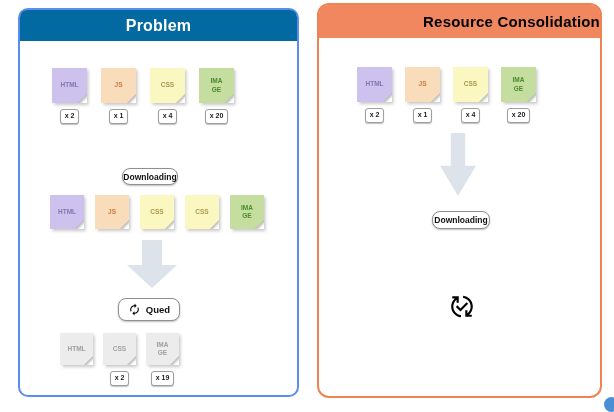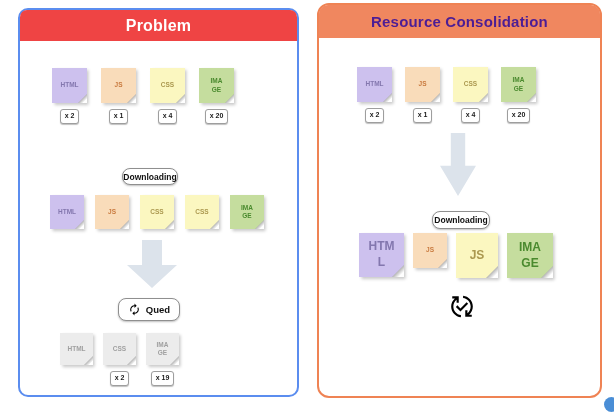--- a/index.html
+++ b/index.html
@@ -8,21 +8,21 @@
          font-family:"Liberation Sans", sans-serif; }
 
   .panel { position:absolute; background:#fff; border:2px solid #ccc; }
   .panel-left  { left:18px; top:8px;  width:281px; height:389px; border-radius:10px; }
   .panel-right { left:317px; top:3px; width:285px; height:395px; border-radius:12px; }
 
   .panel-header { position:absolute; top:0; left:0; right:0;
                   display:flex; align-items:center; justify-content:center;
                   font-weight:bold; color:#ffffff; letter-spacing:0.2px; }
   .panel-left  .panel-header { height:31px; border-radius:7px 7px 0 0; font-size:16px; }
-  .panel-right .panel-header { height:33px; border-radius:9px 9px 0 0; font-size:15px; color:#4c1d95; }
+  .panel-right .panel-header { height:33px; border-radius:9px 9px 0 0; font-size:15px; color:#000000;justify-content:flex-end; }
 
   .row { position:absolute; display:flex; }
   .col { display:flex; flex-direction:column; align-items:center; gap:6px; }
 
   .note { position:relative; display:flex; align-items:center; justify-content:center;
           box-shadow:1.5px 2px 3px rgba(0,0,0,0.22); }
   .note .lbl { white-space:pre-line; text-align:center; font-weight:bold; line-height:1.3; }
   .fold { position:absolute; right:0; bottom:0; width:9px; height:9px;
           background:linear-gradient(135deg, #9f9f9f 42%, #ffffff 78%);
           clip-path:polygon(100% 0, 100% 100%, 0 100%); }
@@ -61,21 +61,21 @@
   .sync-badge { position:absolute; left:130px; top:288px; width:26px; height:27px; color:#000; }
   .sync-badge svg { width:26px; height:27px; display:block; }
 
   .blue-dot { position:absolute; left:604px; top:397px; width:15px; height:15px;
               border-radius:50%; background:#4a8ed6; }
 </style>
 </head>
 <body>
 
 <div class="panel panel-left" style="border-color: rgb(91, 141, 239);">
-  <div class="panel-header" style="background-color: #ef4444;">
+  <div class="panel-header" style="background-color: #0369a1;">
     <span>Problem</span>
   </div>
 
   <div class="row l-row1">
     <div class="col">
       <div class="note n-35" style="background-color: rgb(205, 193, 238); color: rgb(131, 119, 174);">
         <span class="lbl">HTML</span>
           <i class="fold"></i>
       </div>
       <span class="count">x 2</span>
@@ -204,40 +204,20 @@
       <span class="count">x 20</span>
     </div>
   </div>
 
   <div class="arrow-down r-arrow"></div>
 
   <div class="tag r-downloading">
     <span>Downloading</span>
   </div>
 
-  <div class="row r-row2">
-    <div class="note n-lg-html" style="background-color: rgb(205, 193, 238); color: rgb(131, 119, 174);">
-      <span class="lbl">HTM
-L</span>
-        <i class="fold"></i>
-    </div>
-    <div class="note n-sm" style="background-color: rgb(249, 220, 186); color: rgb(201, 122, 63);">
-      <span class="lbl">JS</span>
-        <i class="fold"></i>
-    </div>
-    <div class="note n-lg-css" style="background-color: rgb(251, 247, 192); color: rgb(171, 152, 79);">
-      <span class="lbl">JS</span>
-        <i class="fold"></i>
-    </div>
-    <div class="note n-lg-img" style="background-color: rgb(197, 221, 158); color: rgb(74, 138, 46);">
-      <span class="lbl">IMA
-GE</span>
-        <i class="fold"></i>
-    </div>
-  </div>
 
   <div class="sync-badge">
     <svg viewBox="0 0 24 24" fill="#000">
       <path d="M18.6 19.5H21v2h-6v-6h2v2.73c1.83-1.47 3-3.71 3-6.23 0-4.07-3.06-7.44-7-7.93V2.05c5.05.5 9 4.76 9 9.95 0 2.99-1.32 5.67-3.4 7.5zM4 12c0-2.52 1.17-4.77 3-6.23V8.5h2v-6H3v2h2.4C3.32 6.33 2 9.01 2 12c0 5.19 3.95 9.45 9 9.95v-2.02c-3.94-.49-7-3.86-7-7.93zm12.24-3.89l-5.66 5.66-2.83-2.83-1.41 1.41 4.24 4.24 7.07-7.07-1.41-1.41z"></path>
     </svg>
   </div>
 </div>
 
 <div class="blue-dot"></div>
 

